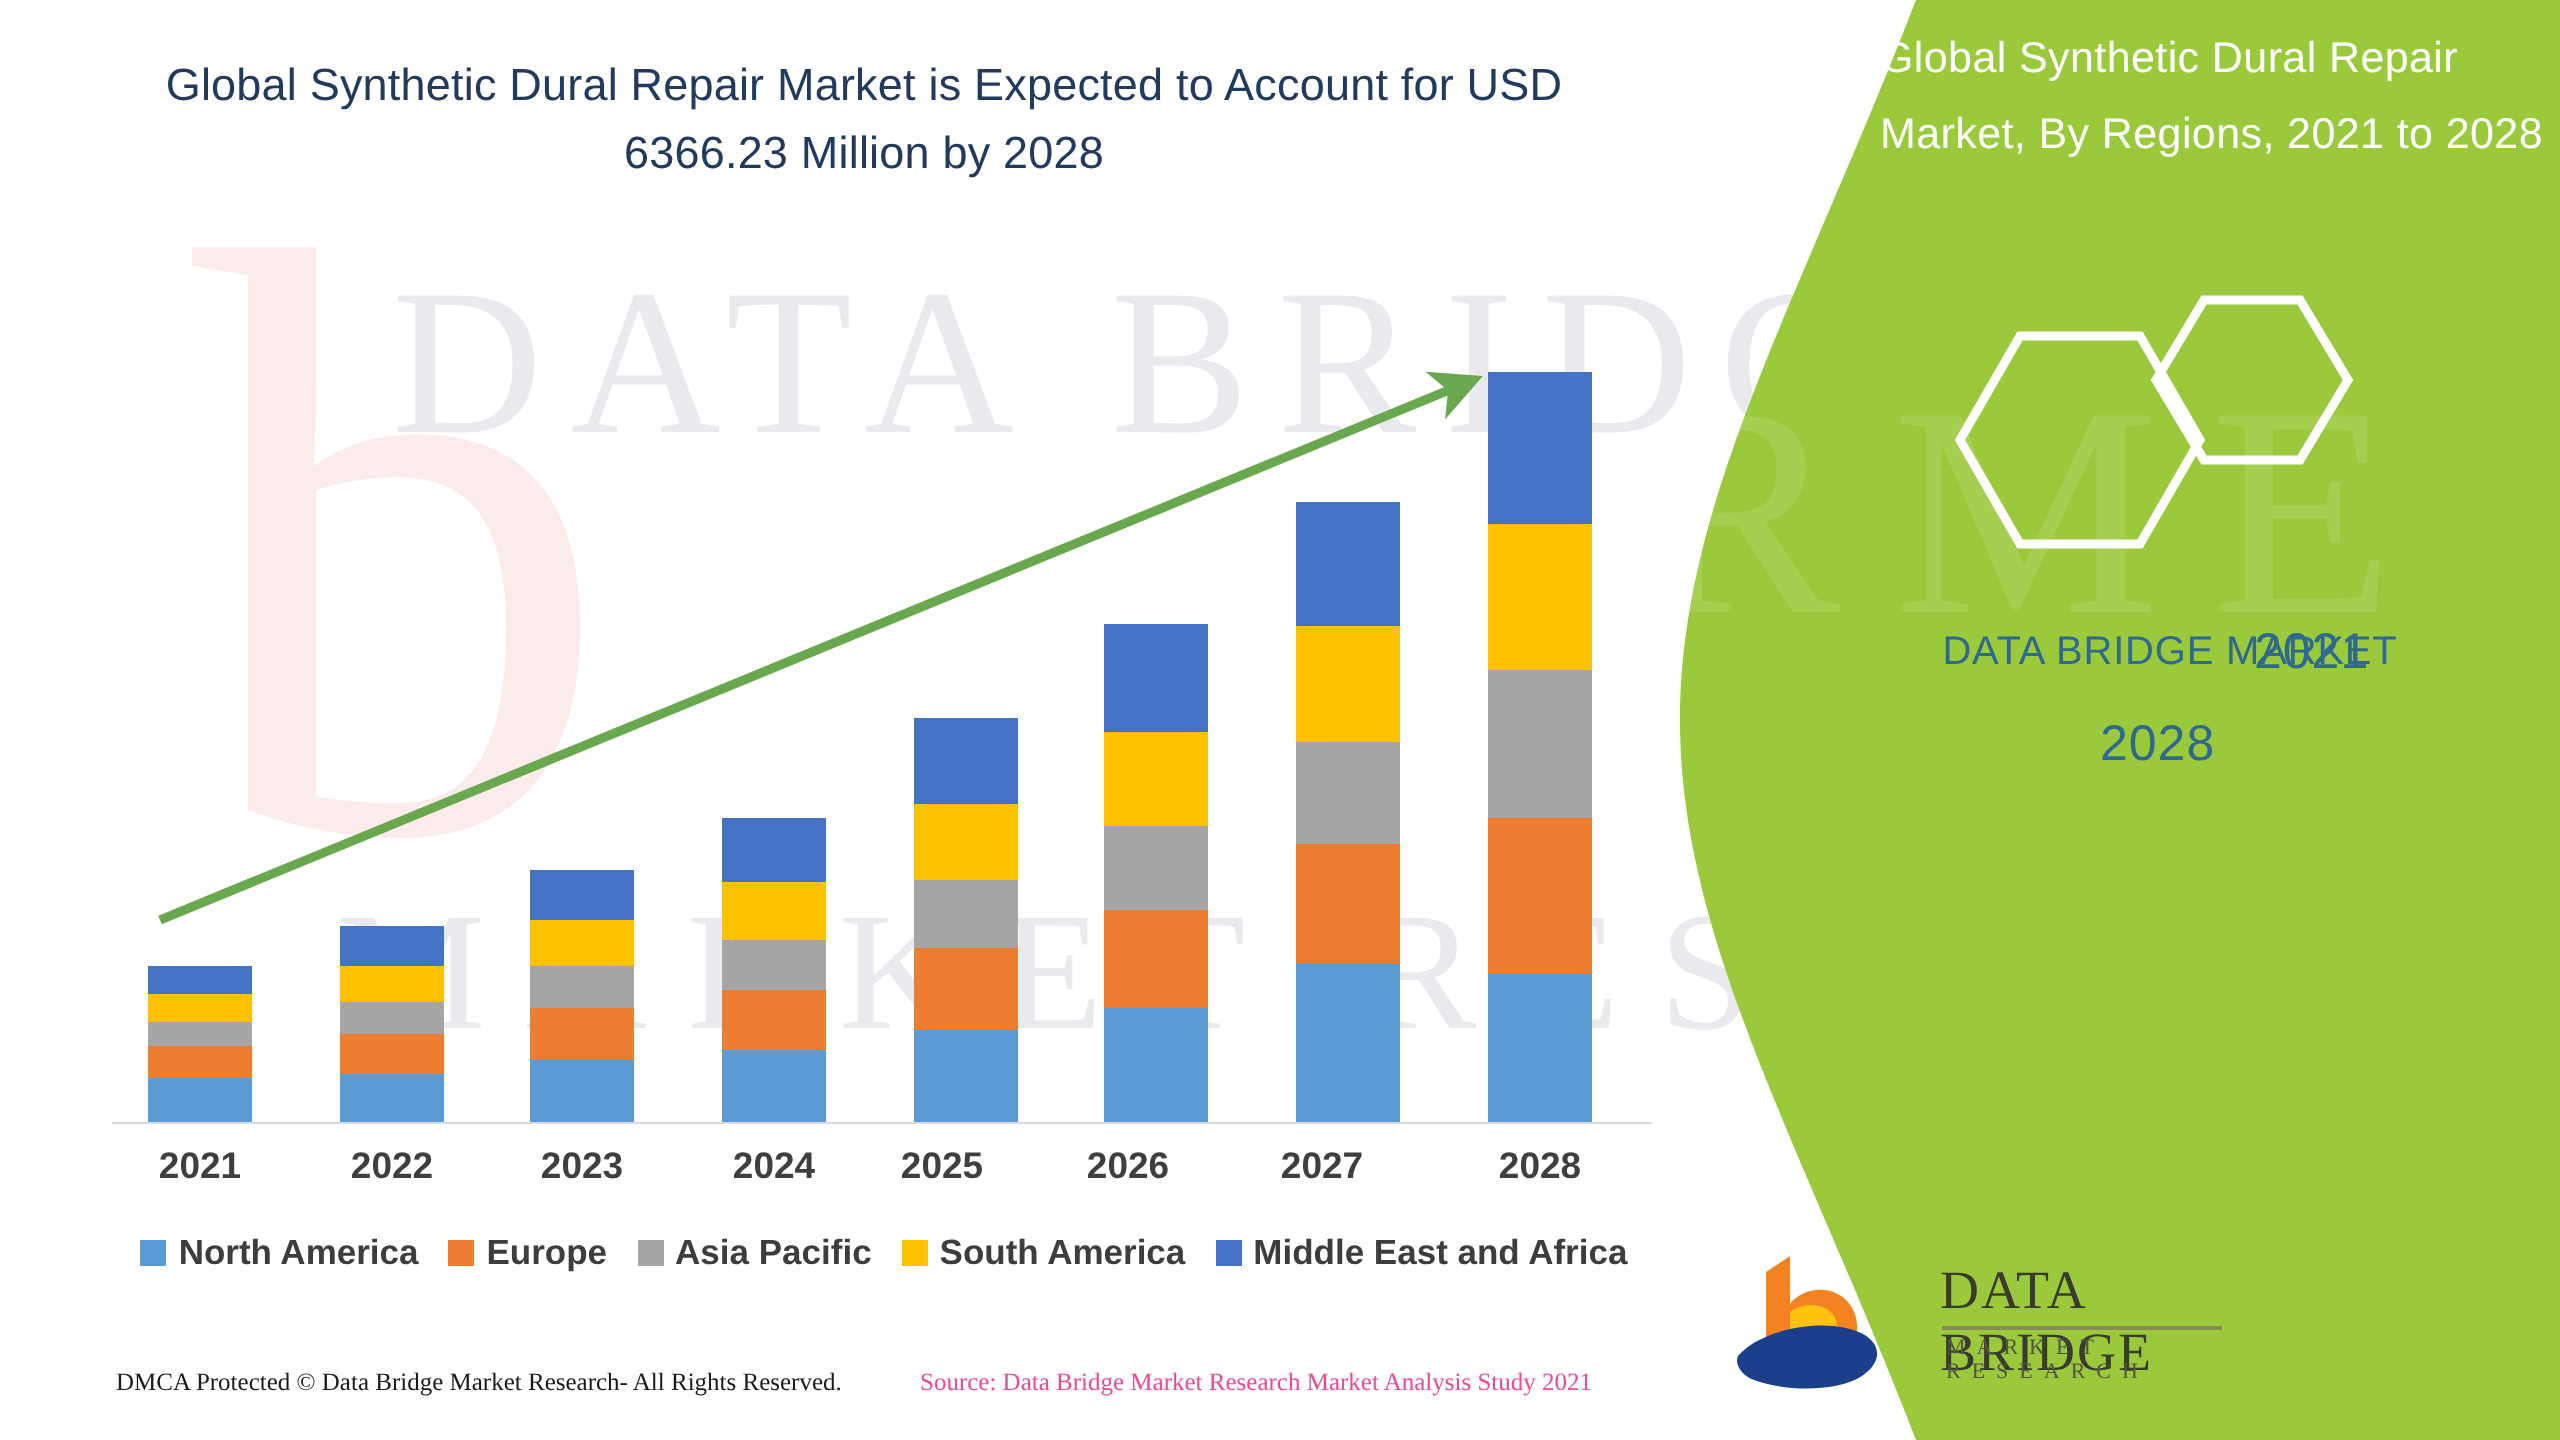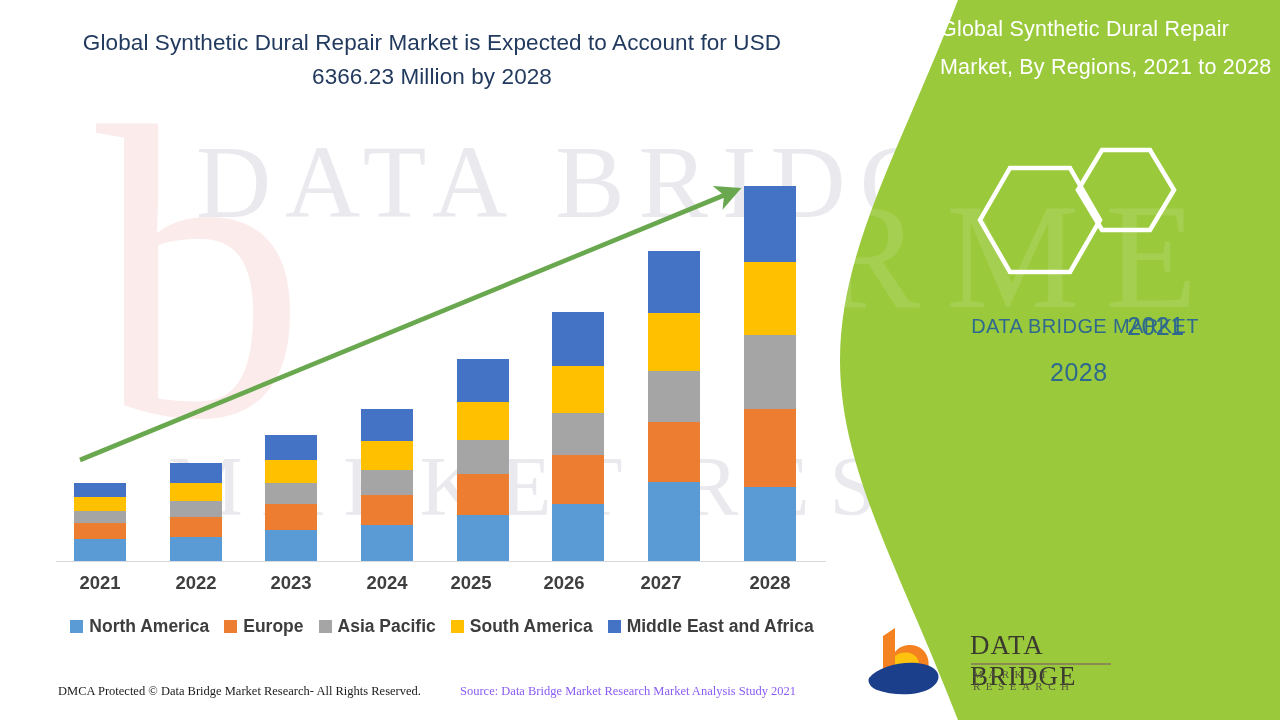--- a/index.html
+++ b/index.html
@@ -76,21 +76,21 @@
 
   
   .footer-left {
     position:absolute; left:58px; top:684px;
     font-family:"Liberation Serif", serif;
     font-size:12.5px; color:#1a1a1a;
   }
   .footer-right {
     position:absolute; left:460px; top:684px;
     font-family:"Liberation Serif", serif;
-    font-size:12.5px; color:#8b5cf6;
+    font-size:12.5px; color:#ec4899;
   }
 
   
   .panel { position:absolute; right:0; top:0; width:440px; height:720px; }
   .panel-svg { position:absolute; inset:0; width:440px; height:720px; }
   .panel-wm {
     position:absolute; left:-20px; top:170px;
     font-family:"Liberation Serif", serif;
     font-size:150px; letter-spacing:26px;
     color:#ffffff; opacity:.10; user-select:none; white-space:nowrap;

